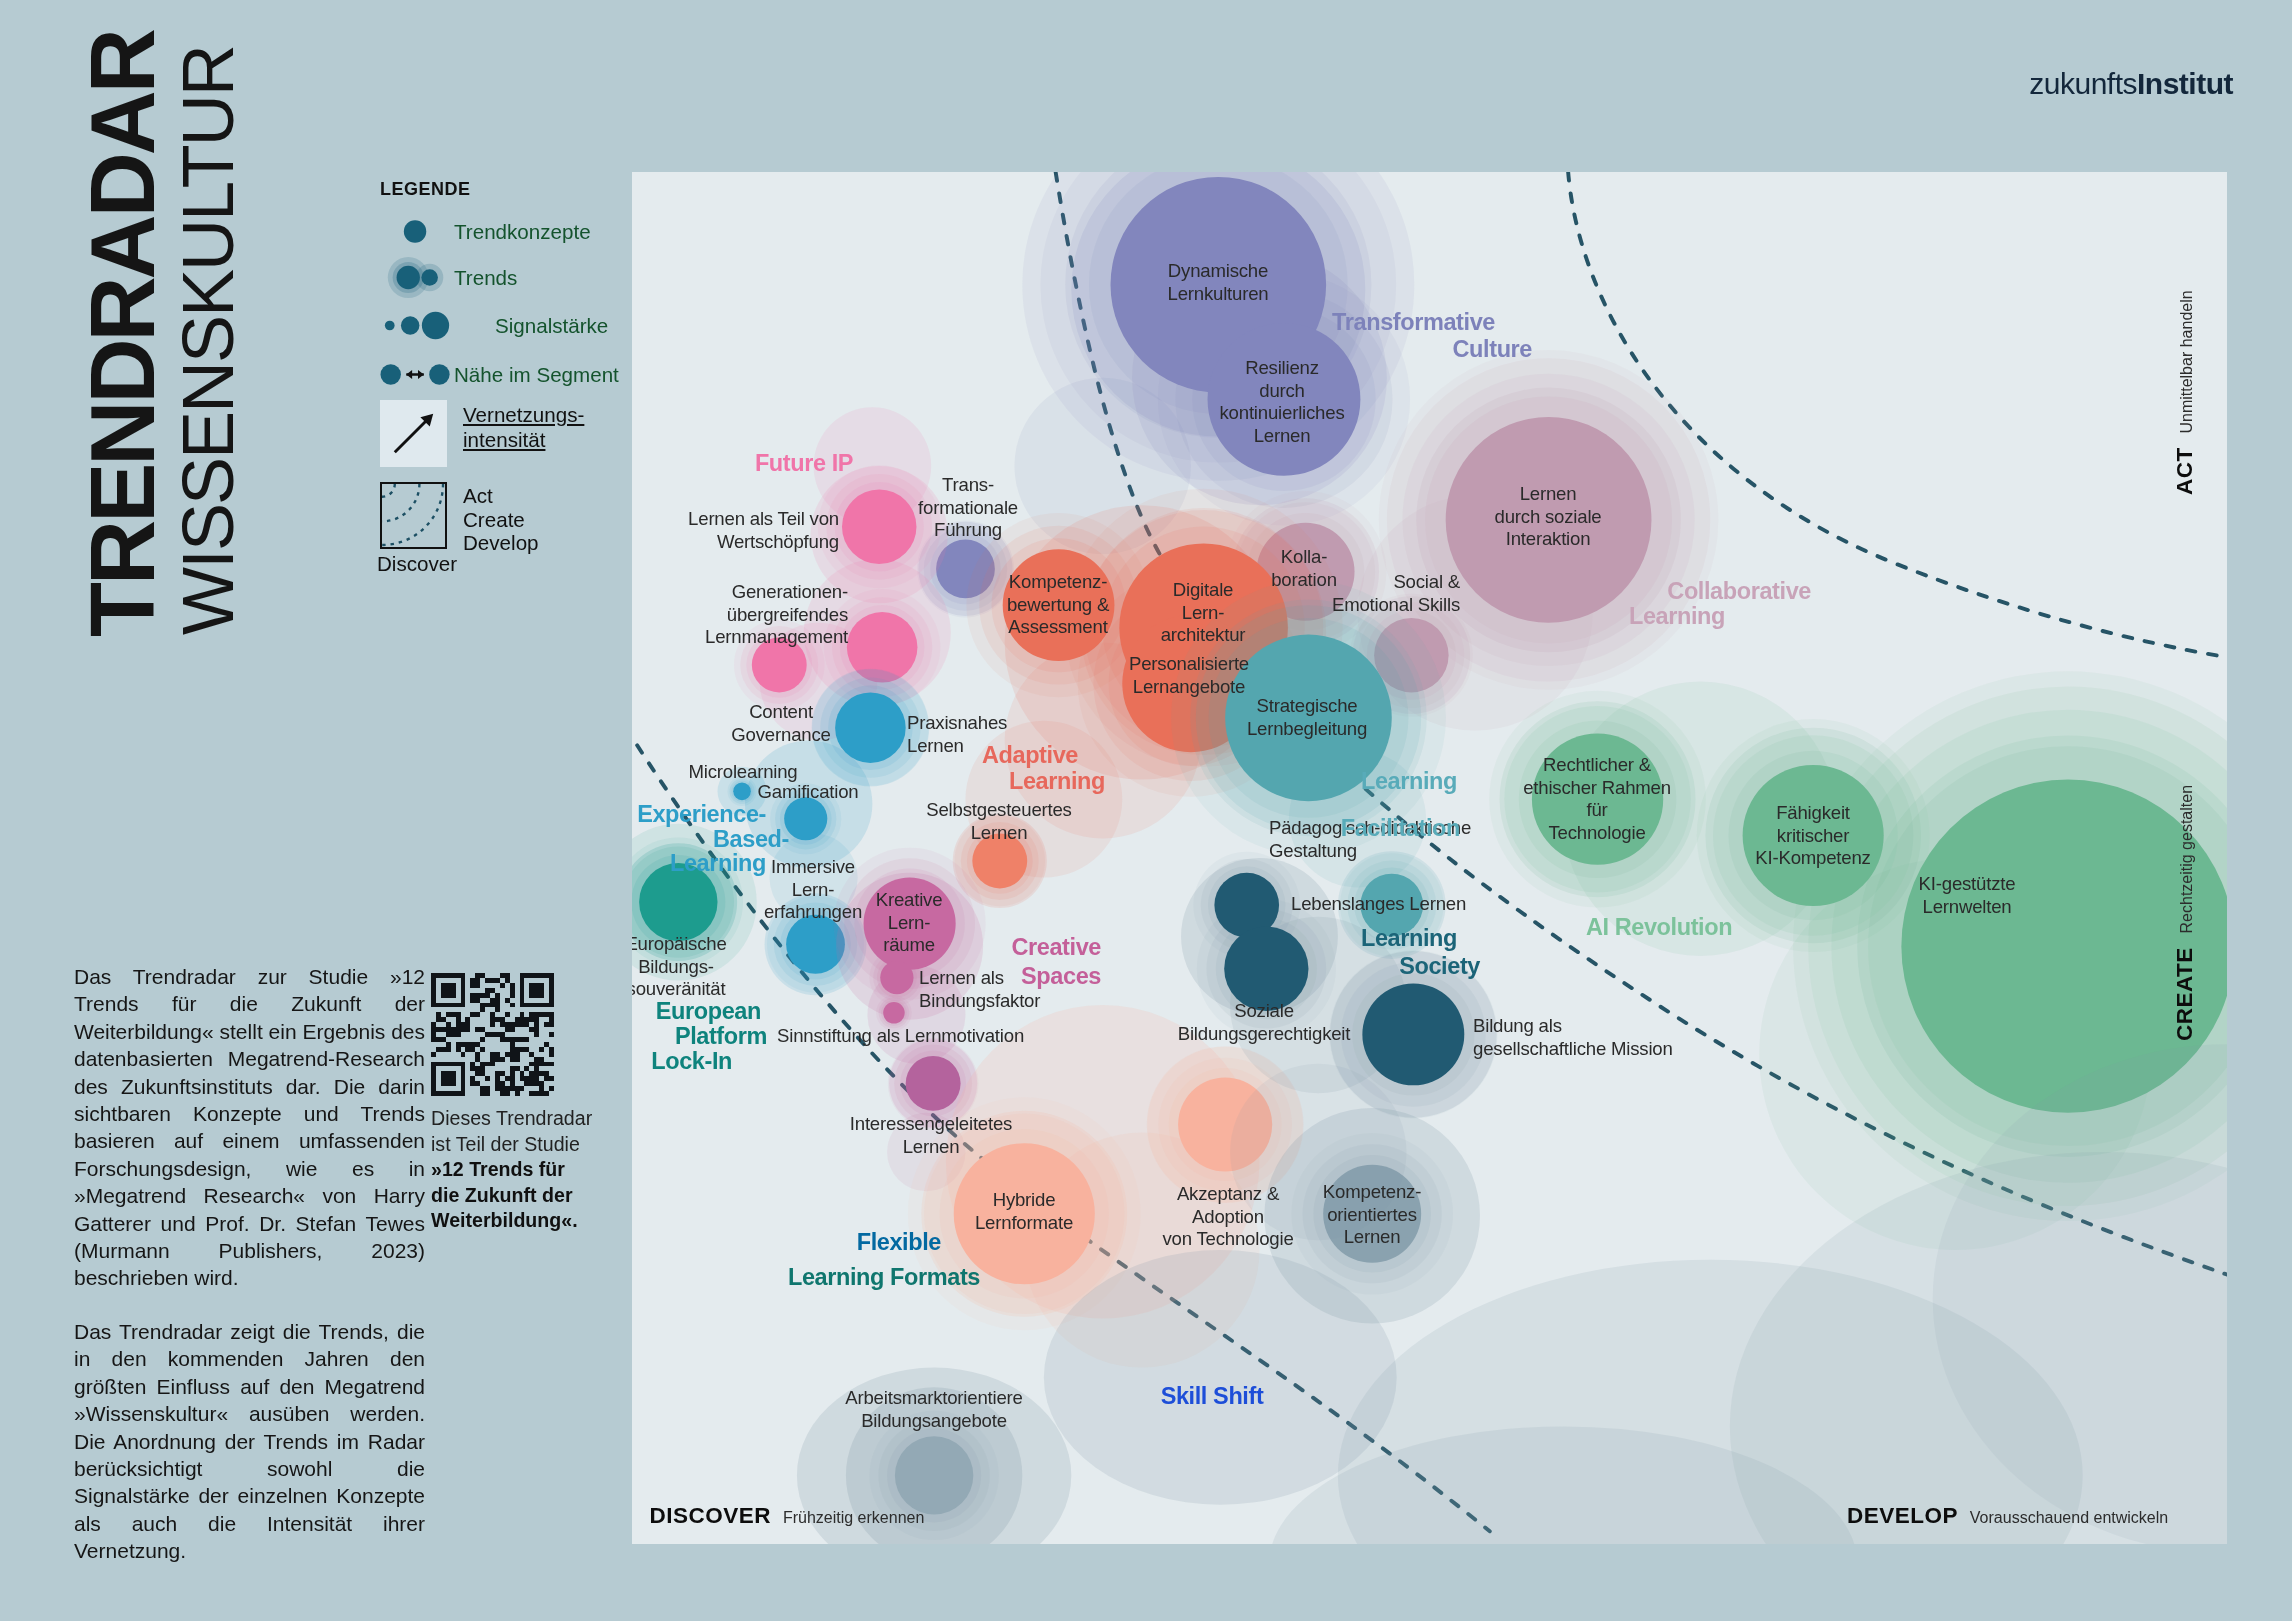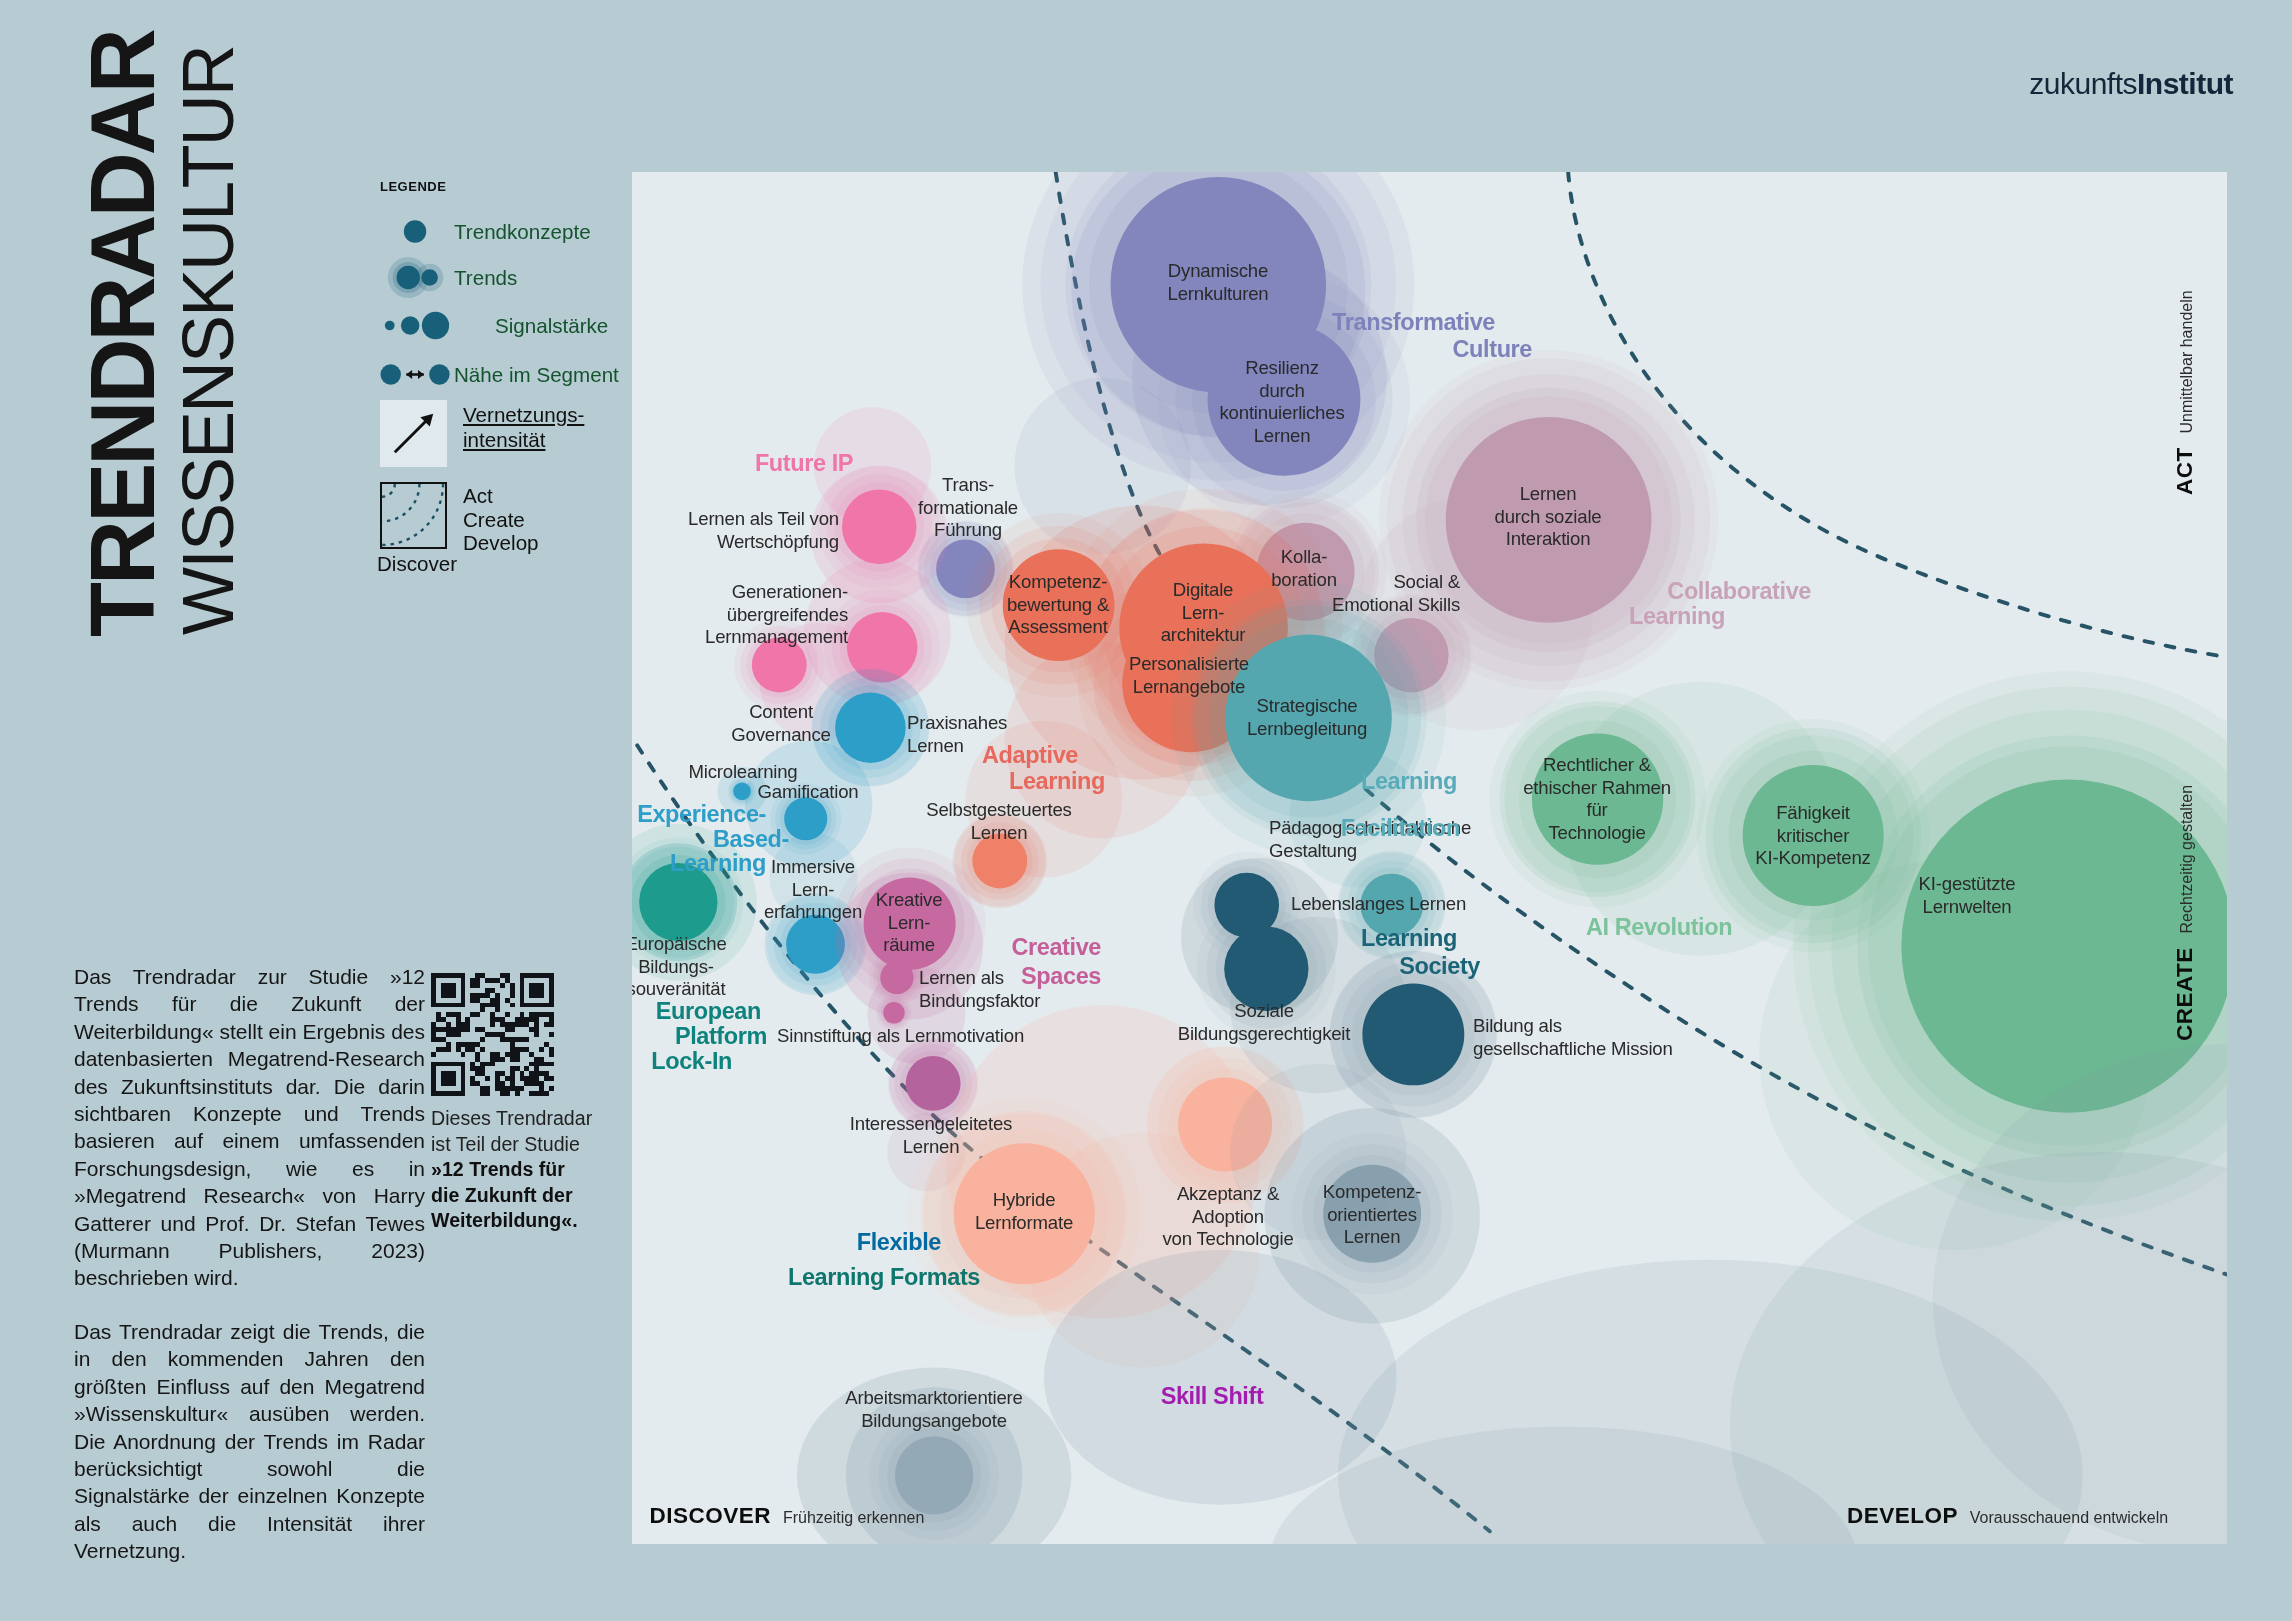--- a/index.html
+++ b/index.html
@@ -4,21 +4,21 @@
 <style>
   html,body{margin:0;padding:0;}
   body{width:2293px;height:1621px;background:#b6cbd2;font-family:"Liberation Sans",sans-serif;position:relative;overflow:hidden;color:#1b1b1b;}
   .abs{position:absolute;}
   .rot{position:absolute;transform:rotate(-90deg);transform-origin:0 0;white-space:nowrap;}
   .title1{font-size:90px;font-weight:bold;letter-spacing:-2.9px;color:#151515;}
   .title2{font-size:72px;font-weight:normal;letter-spacing:-2px;color:#151515;}
   .logo{left:1980px;top:67px;width:253px;text-align:right;font-size:30px;color:#13273b;letter-spacing:-0.5px;}
   .logo b{font-weight:bold;}
   
-  .lg-head{left:380px;top:179px;font-size:13px;font-weight:bold;letter-spacing:0.5px;color:#111;}
+  .lg-head{left:380px;top:179px;font-size:18px;font-weight:bold;letter-spacing:0.5px;color:#111;}
   .lg-row{display:flex;align-items:center;position:absolute;left:380px;height:43px;}
   .lg-row .ic{width:74px;height:43px;flex:0 0 74px;}
   .lg-row .tx{font-size:20.6px;color:#14532d;}
   .lg-box{position:absolute;left:380px;width:67px;height:67px;}
   .lg-box.b1{background:#dfe9ee;}
   .lg-box.b2{border:2px solid #111;box-sizing:border-box;}
   .lg-txt{position:absolute;left:463px;font-size:20.6px;color:#111;white-space:pre-line;line-height:24.5px;}
   
   .para{left:74px;width:351px;font-size:21px;line-height:27.4px;text-align:justify;color:#161616;}
   .qr-cap{left:431px;top:1106px;width:167px;font-size:19.6px;line-height:25.5px;color:#222;white-space:pre-line;}
@@ -656,21 +656,21 @@
 kritischer
 KI-Kompetenz</div>
       <div class="lbl a-c" style="left: 1335px; top: 723px;">KI-gestützte
 Lernwelten</div>
       <div class="lbl a-c k" style="left: 1027px; top: 755px; color: rgb(124, 194, 155);">AI Revolution</div>
       <div class="lbl a-c" style="left: 740px; top: 1043px;">Kompetenz-
 orientiertes
 Lernen</div>
       <div class="lbl a-c" style="left: 302px; top: 1237px;">Arbeitsmarktorientiere
 Bildungsangebote</div>
-      <div class="lbl a-c k" style="left: 580px; top: 1224px; color: #a21caf;">Skill Shift</div>
+      <div class="lbl a-c k" style="left: 580px; top: 1224px; color: #1d4ed8;">Skill Shift</div>
       <div class="lbl a-l" style="left: 659px; top: 732px;">Lebenslanges Lernen</div>
       <div class="lbl a-c" style="left: 632px; top: 850px;">Soziale
 Bildungsgerechtigkeit</div>
       <div class="lbl a-l" style="left: 841px; top: 865px;">Bildung als
 gesellschaftliche Mission</div>
       <div class="lbl a-r k" style="left: 825px; top: 766px; color: rgb(27, 100, 120);">Learning</div>
       <div class="lbl a-r k" style="left: 848px; top: 794px; color: rgb(27, 100, 120);">Society</div>
     </div>
     <div class="corner" style="left:17.6px;top:1331px;">
     <span class="w">DISCOVER</span><span class="d">Frühzeitig erkennen</span>

